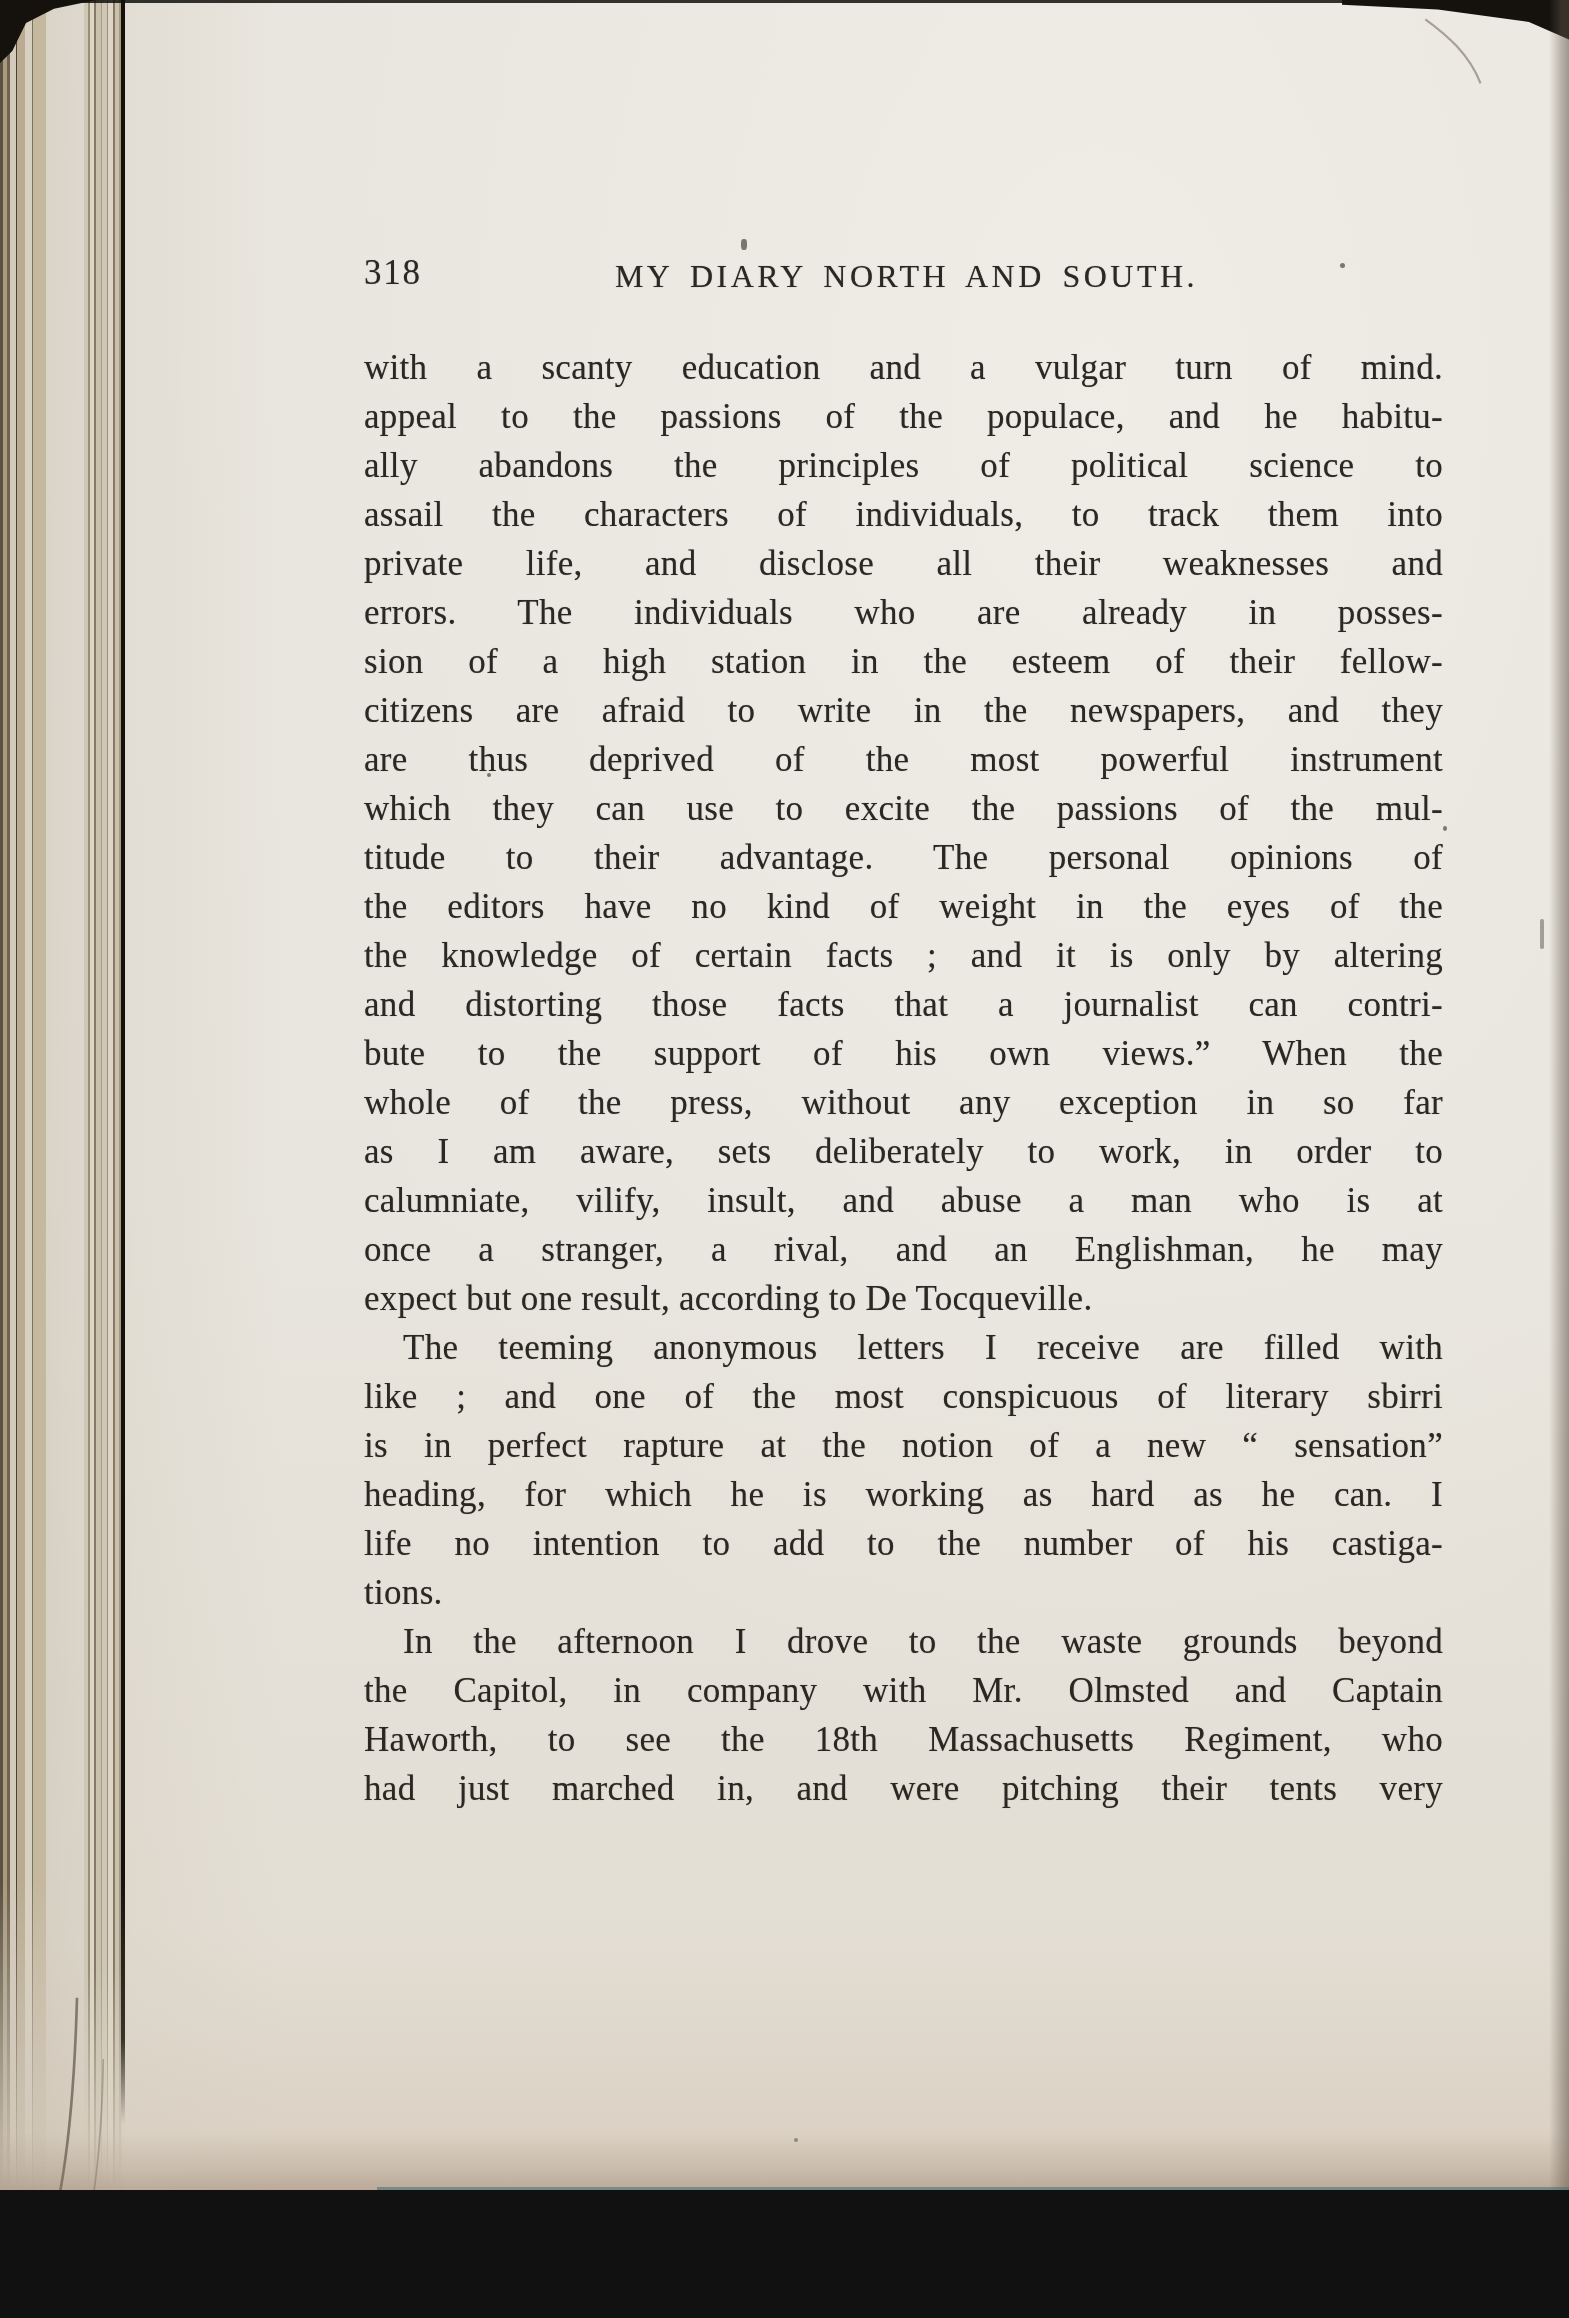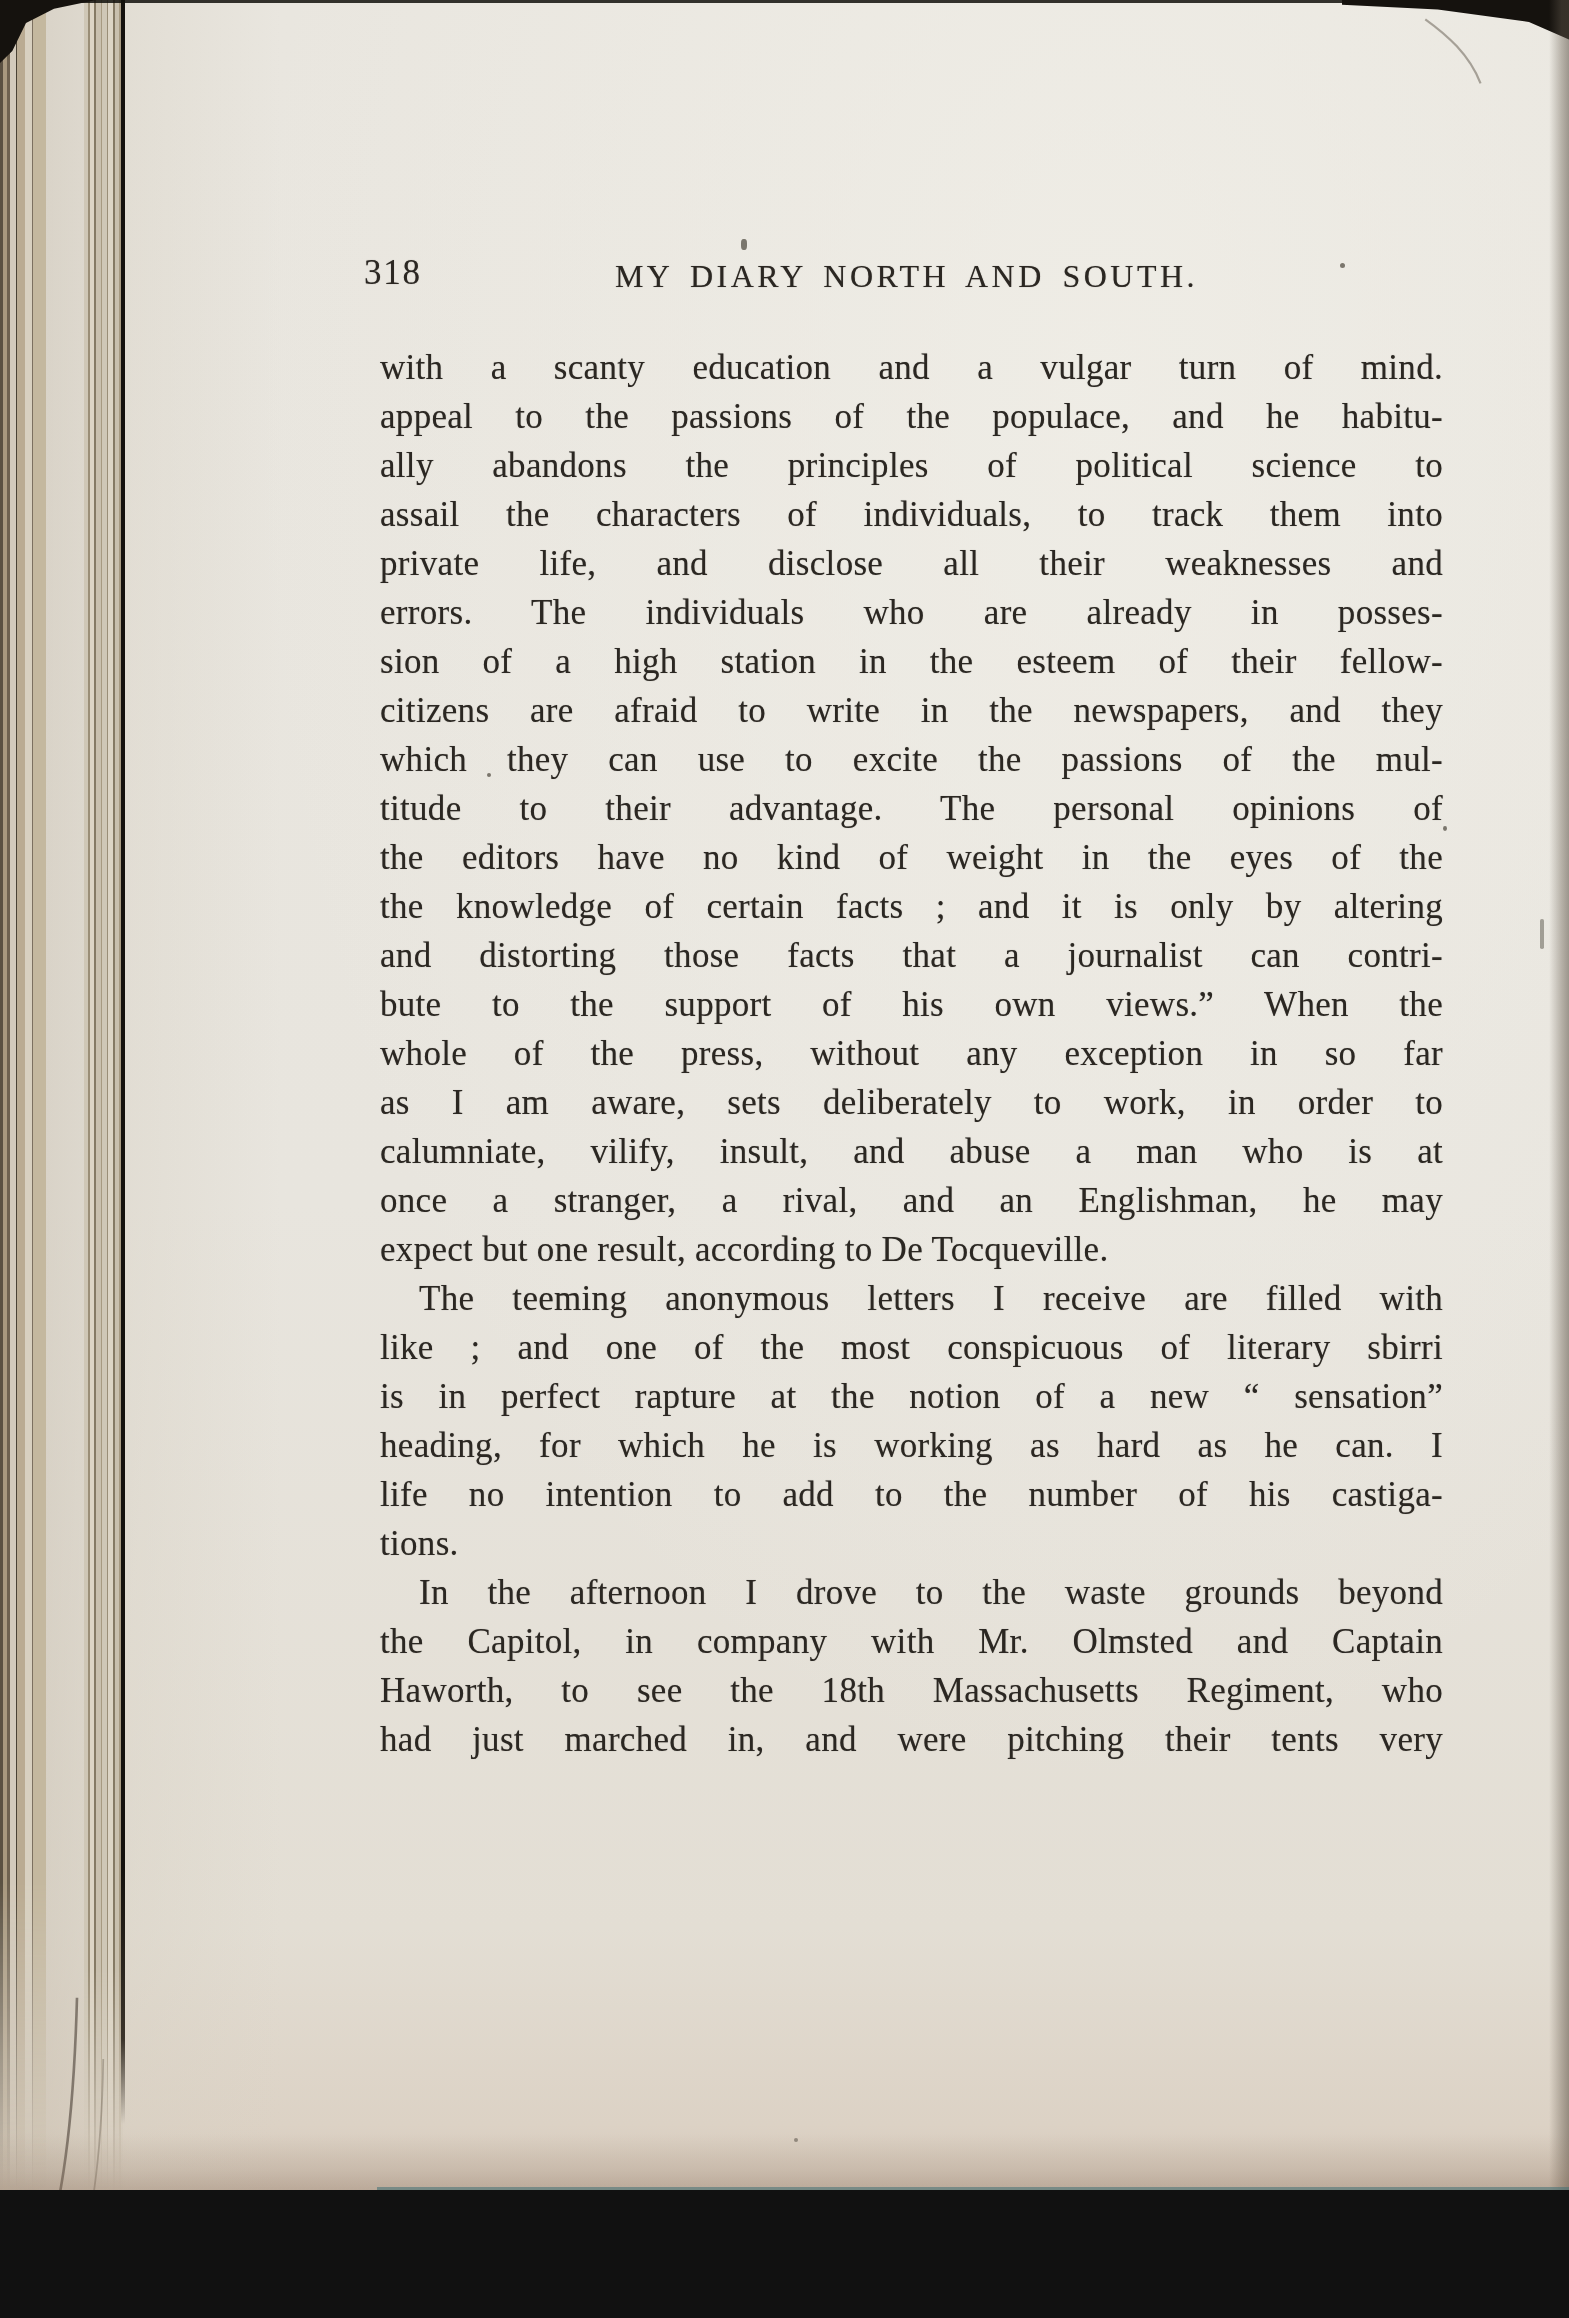--- a/index.html
+++ b/index.html
@@ -74,21 +74,21 @@
     position:absolute; left:6px; right:0; top:7px; text-align:center;
     font-size:32px; letter-spacing:3.5px; word-spacing:6.1px;
     text-shadow:0 0 0.9px rgba(43,39,34,.5);
   }
   .text-block {
     position:absolute; left:364px; top:343px; width:1079px;
     font-size:35px; line-height:49px; color:#2b2722;
     text-shadow:0 0 0.9px rgba(43,39,34,.4);
     letter-spacing:0.3px;
   }
-  .line { text-align:justify;margin-left:16px; }
+  .line { text-align:justify; }
   .line.just { text-align-last:justify; }
   .line.indent { text-indent:39px; }
 </style>
 </head>
 <body>
 
 <div class="scan">
 
   <div class="edge-band1"></div>
   <div class="edge-band2"></div>
@@ -125,20 +125,21 @@
 
   <div class="text-block">
       <div class="line just">with a scanty education and a vulgar turn of mind.</div>
       <div class="line just">appeal to the passions of the populace, and he habitu-</div>
       <div class="line just">ally abandons the principles of political science to</div>
       <div class="line just">assail the characters of individuals, to track them into</div>
       <div class="line just">private life, and disclose all their weaknesses and</div>
       <div class="line just">errors. The individuals who are already in posses-</div>
       <div class="line just">sion of a high station in the esteem of their fellow-</div>
       <div class="line just">citizens are afraid to write in the newspapers, and they</div>
+      <div class="line just">are thus deprived of the most powerful instrument</div>
       <div class="line just">which they can use to excite the passions of the mul-</div>
       <div class="line just">titude to their advantage. The personal opinions of</div>
       <div class="line just">the editors have no kind of weight in the eyes of the</div>
       <div class="line just">the knowledge of certain facts ; and it is only by altering</div>
       <div class="line just">and distorting those facts that a journalist can contri-</div>
       <div class="line just">bute to the support of his own views.” When the</div>
       <div class="line just">whole of the press, without any exception in so far</div>
       <div class="line just">as I am aware, sets deliberately to work, in order to</div>
       <div class="line just">calumniate, vilify, insult, and abuse a man who is at</div>
       <div class="line just">once a stranger, a rival, and an Englishman, he may</div>

